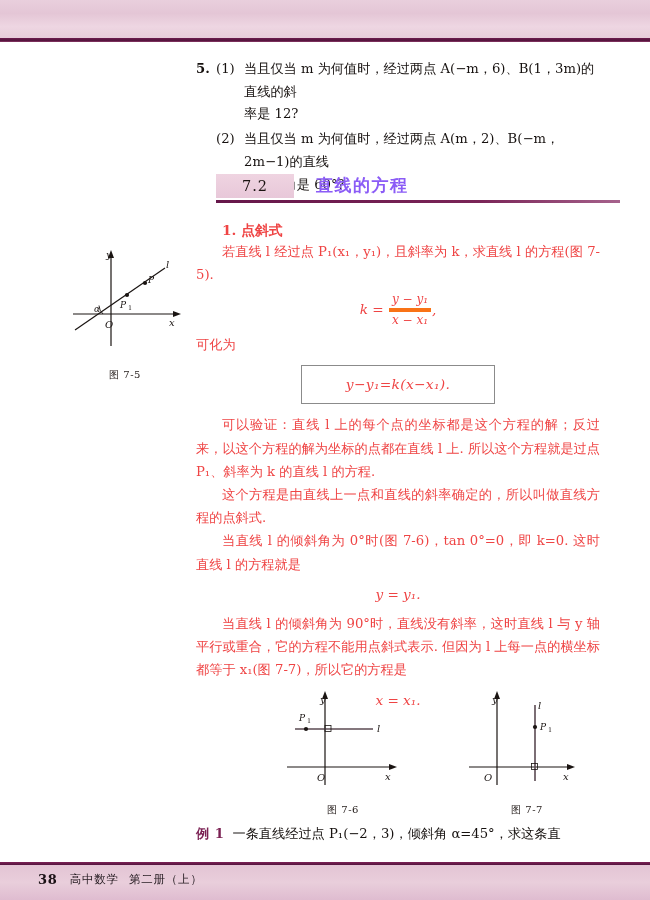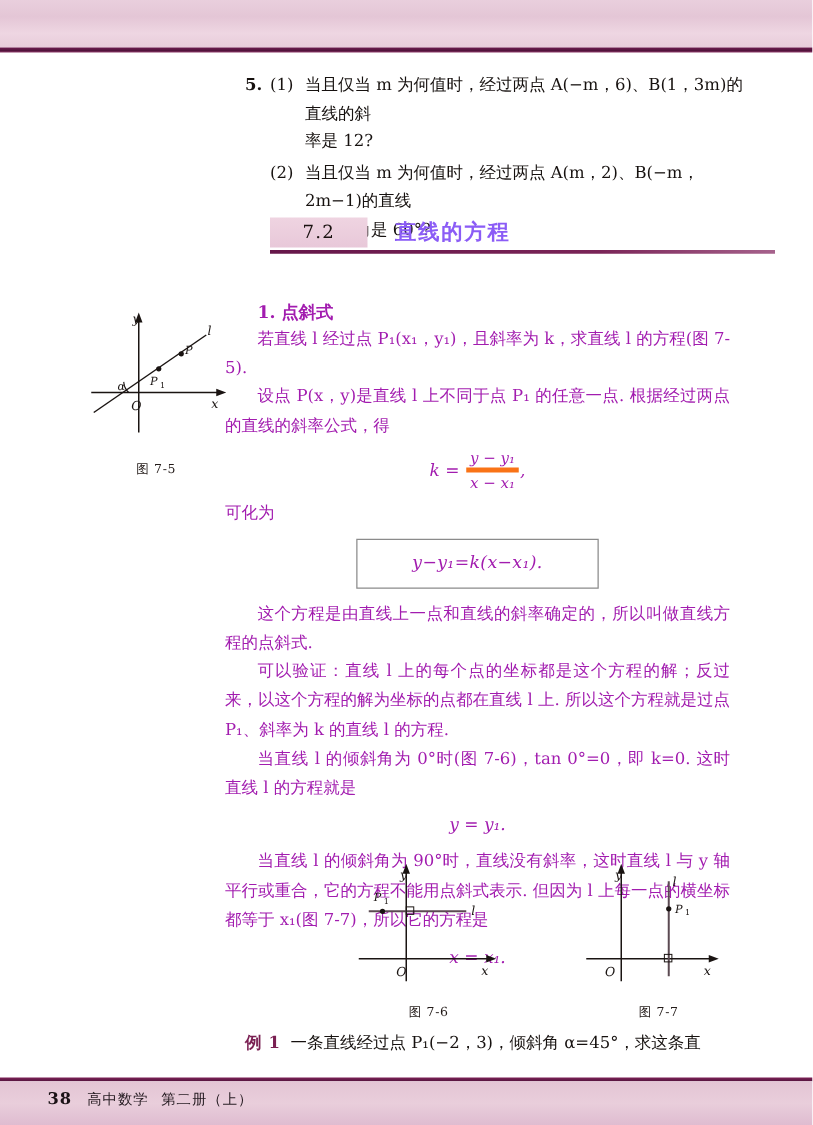--- a/index.html
+++ b/index.html
@@ -126,27 +126,26 @@
   .sec-rule {
     margin-top: 2px;
     width: 404px;
     height: 2.5px;
     background: linear-gradient(90deg, #66174a 0%, #7a2457 65%, #a6628c 100%);
   }
 
   
   .body-col {
     position: absolute;
-    left: 180px;
+    left: 196px;
     width: 404px;
     font-size: 13.2px;
     line-height: 1.76;
-    color: #a21caf;
+    color: #ef4444;
     text-align: justify;
-    margin-top: 20px;
   }
   .sub-head {
     font-weight: 700;
     font-size: 13.8px;
     margin-left: 26px;
   }
   .para {
     text-indent: 26px;
     margin: 0;
   }
@@ -321,38 +320,37 @@
     </svg>
     <div class="fig-cap">图 7-5</div>
   </div>
 
   <div class="body-col" style="top:176px;">
     <div class="sub-head">1. 点斜式</div>
   </div>
 
   <div class="body-col" style="top:198px;">
     <p class="para">若直线 l 经过点 P₁(x₁，y₁)，且斜率为 k，求直线 l 的方程(图 7-5).</p>
-    <p class="para">设点 P(x，y)是直线 l 上不同于点 P₁ 的任意一点. 根据经过两点的直线的斜率公式，得</p>
 
     <div class="eq">
       <span>k =</span>
       <span class="frac">
         <span class="num">y − y₁</span>
         <span class="den">x − x₁</span>
       </span><span>,</span>
     </div>
 
     <p class="para noindent">可化为</p>
 
     <div class="eq-boxed">
       <span>y−y₁=k(x−x₁).</span>
     </div>
 
+    <p class="para">可以验证：直线 l 上的每个点的坐标都是这个方程的解；反过来，以这个方程的解为坐标的点都在直线 l 上. 所以这个方程就是过点 P₁、斜率为 k 的直线 l 的方程.</p>
     <p class="para">这个方程是由直线上一点和直线的斜率确定的，所以叫做直线方程的点斜式.</p>
-    <p class="para">可以验证：直线 l 上的每个点的坐标都是这个方程的解；反过来，以这个方程的解为坐标的点都在直线 l 上. 所以这个方程就是过点 P₁、斜率为 k 的直线 l 的方程.</p>
     <p class="para">当直线 l 的倾斜角为 0°时(图 7-6)，tan 0°=0，即 k=0. 这时直线 l 的方程就是</p>
 
     <div class="eq">y = y₁.</div>
 
     <p class="para">当直线 l 的倾斜角为 90°时，直线没有斜率，这时直线 l 与 y 轴平行或重合，它的方程不能用点斜式表示. 但因为 l 上每一点的横坐标都等于 x₁(图 7-7)，所以它的方程是</p>
 
     <div class="eq">x = x₁.</div>
   </div>
 
   <div class="fig-76">

